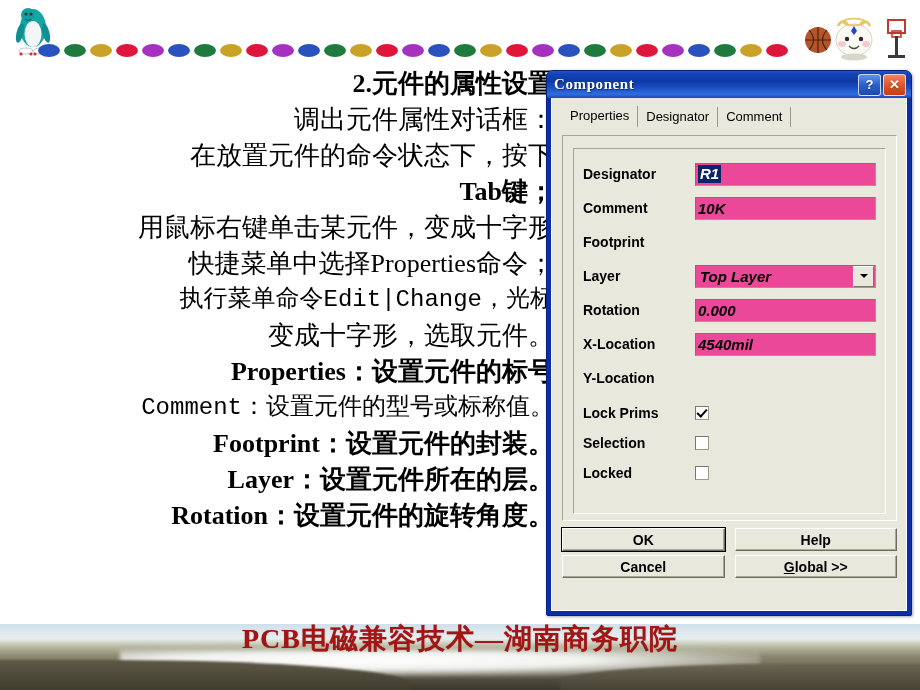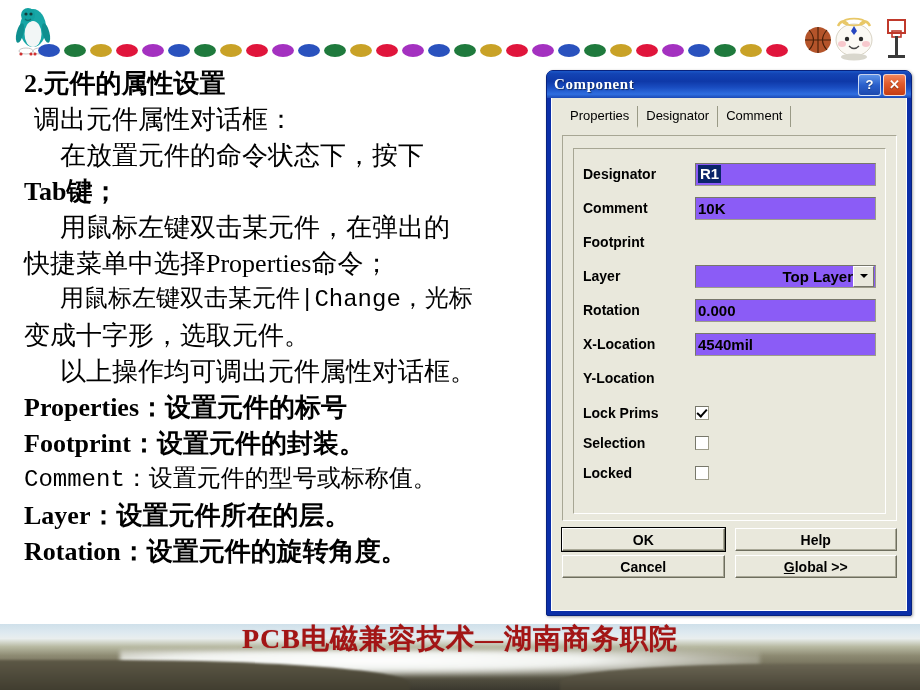--- a/index.html
+++ b/index.html
@@ -73,20 +73,21 @@
     top: 66px;
     width: 530px;
     color: #000000;
     font-size: 26px;
     line-height: 36px;
     letter-spacing: 0px;
   }
   .body-text .ln {
     white-space: nowrap;
     font-family: "Liberation Serif", serif;
+    text-align: right;
   }
   .ln.bold { font-weight: bold; }
   .indent1 { padding-left: 10px; }
   .indent2 { padding-left: 36px; }
 
   
   .photo-strip {
     position: absolute;
     left: 0;
     top: 624px;
@@ -204,20 +205,21 @@
     box-sizing: border-box;
     padding: 7px 7px 6px 7px;
     border: 1px solid #ffffff;
     border-top: none;
     position: relative;
   }
 
   
   .tabs {
     display: flex;
+    align-items: flex-end;
     height: 21px;
     margin: 1px 0 8px 3px;
     position: relative;
     z-index: 3;
   }
   .tab {
     font-family: "Liberation Sans", sans-serif;
     font-size: 13px;
     color: #000000;
     padding: 2px 8px 2px 8px;
@@ -263,42 +265,43 @@
     width: 112px;
     flex: 0 0 112px;
     font-family: "Liberation Sans", sans-serif;
     font-size: 14px;
     font-weight: bold;
     color: #000000;
   }
   .fctl {
     flex: 1;
     height: 23px;
-    background: #8b5cf6;
+    background: #ec4899;
     border: 1px solid #9d9c8a;
     border-top-color: #77776a;
     border-left-color: #77776a;
     box-sizing: border-box;
     display: flex;
     align-items: center;
     padding: 0 2px;
     font-family: "Liberation Sans", sans-serif;
     font-size: 15px;
     font-weight: bold;
     color: #000000;
     overflow: hidden;
+    font-style: italic;
   }
   .fctl .sel {
     background: #0a246a;
     color: #ffffff;
     padding: 1px 2px;
     line-height: 16px;
   }
   .fctl.combo { padding-right: 0; }
-  .combo-text { flex: 1; padding-left: 2px; text-align: right; }
+  .combo-text { flex: 1; padding-left: 2px; }
   .combo-arrow {
     width: 19px;
     height: 19px;
     background: #e9e8dc;
     border: 1px solid #ffffff;
     border-right-color: #77776a;
     border-bottom-color: #77776a;
     display: flex; align-items: center; justify-content: center;
     flex: 0 0 19px;
     margin-right: 1px;
@@ -449,28 +452,27 @@
       <rect x="97" y="28" width="3" height="20" fill="#3a3a3a"></rect>
       <rect x="90" y="47" width="17" height="3" fill="#3a3a3a"></rect>
     </svg>
   </div>
 
   <div class="body-text" id="body-text">
       <div class="ln bold">2.元件的属性设置</div>
       <div class="ln indent1">调出元件属性对话框：</div>
       <div class="ln indent2">在放置元件的命令状态下，按下</div>
       <div class="ln bold">Tab键；</div>
-      <div class="ln indent2">用鼠标左键双击某元件，在弹出的</div>
+      <div class="ln indent2">用鼠标右键单击某元件，变成十字形</div>
       <div class="ln">快捷菜单中选择Properties命令；</div>
-      <div class="ln indent2" style="font-family: &quot;Liberation Mono&quot;, monospace; font-size: 24px;">用鼠标左键双击某元件|Change，光标</div>
+      <div class="ln indent2" style="font-family: &quot;Liberation Mono&quot;, monospace; font-size: 24px;">执行菜单命令Edit|Change，光标</div>
       <div class="ln">变成十字形，选取元件。</div>
-      <div class="ln indent2">以上操作均可调出元件属性对话框。</div>
       <div class="ln bold">Properties：设置元件的标号</div>
+      <div class="ln" style="font-family: &quot;Liberation Mono&quot;, monospace; font-size: 24px;">Comment：设置元件的型号或标称值。</div>
       <div class="ln bold">Footprint：设置元件的封装。</div>
-      <div class="ln" style="font-family: &quot;Liberation Mono&quot;, monospace; font-size: 24px;">Comment：设置元件的型号或标称值。</div>
       <div class="ln bold">Layer：设置元件所在的层。</div>
       <div class="ln bold">Rotation：设置元件的旋转角度。</div>
     </div>
 
   <div class="photo-strip">
     <div class="photo-water"></div>
     <div class="photo-ridge"></div>
     <div class="photo-ridge2"></div>
   </div>
   <div class="footer-title">PCB电磁兼容技术—湖南商务职院</div>

